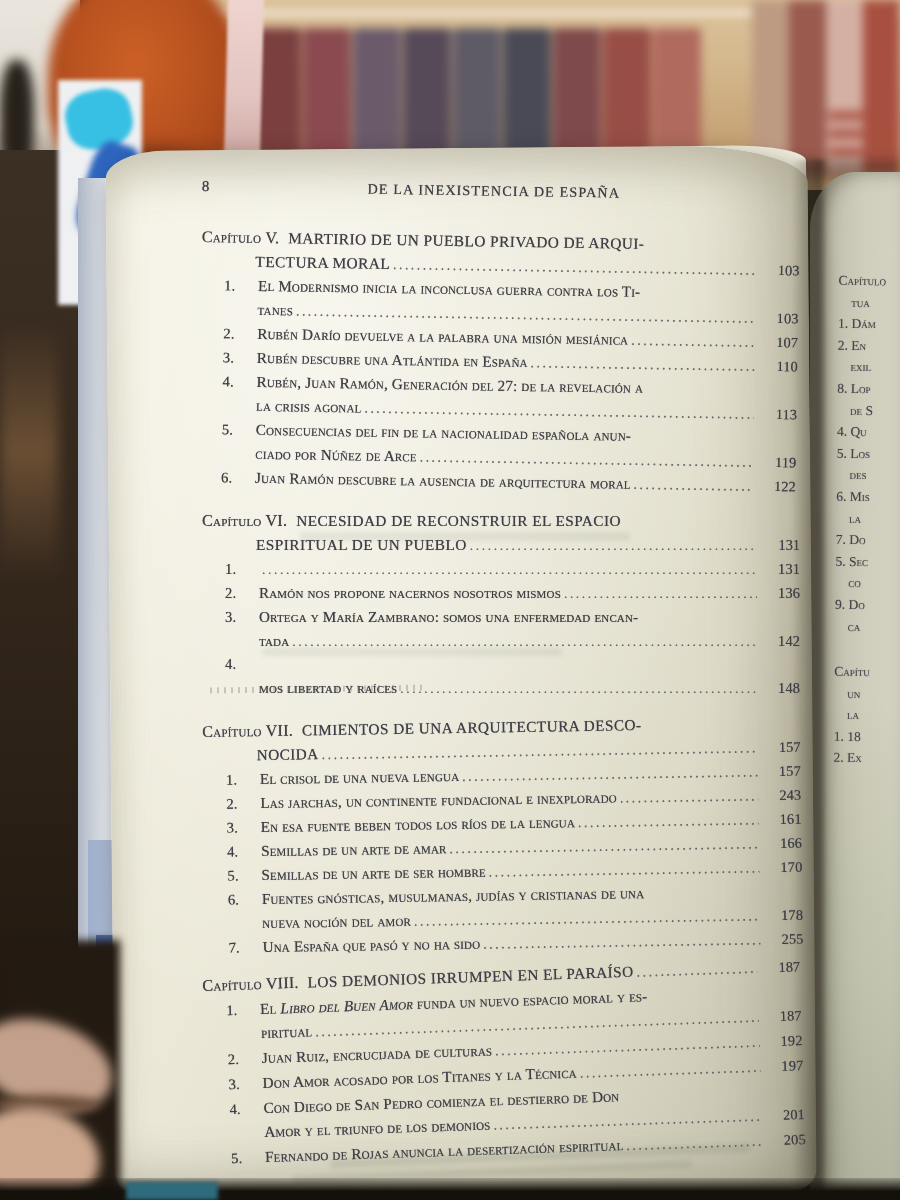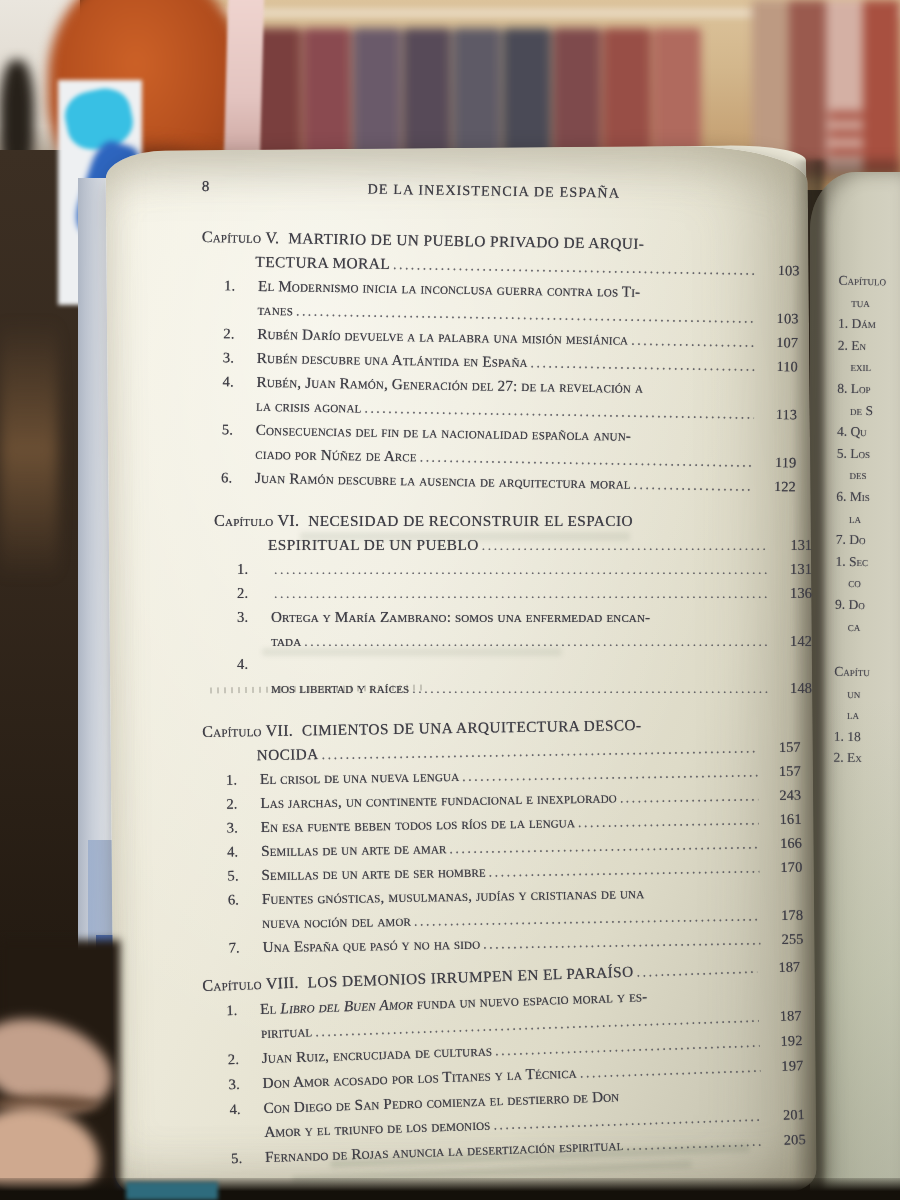--- a/index.html
+++ b/index.html
@@ -73,21 +73,21 @@
   .toc{position:absolute;left:110px;top:148px;width:702px;height:1046px;
        padding:30px 0 0 92px;box-sizing:border-box;color:#3f3e46;
        text-shadow:0 0 .7px rgba(55,55,62,.75);}
   .content{width:598px;}
   .pg-header{display:flex;align-items:baseline;height:23px;margin-bottom:24px;width:598px;
              transform:rotate(.9deg);transform-origin:left top;font-size:15px;}
   .pg-header .folio{width:46px;}
   .pg-header .rt{flex:1;text-align:center;letter-spacing:1.1px;font-size:14.2px;padding-right:60px;}
   .sec{width:598px;line-height:23px;transform-origin:left top;margin-bottom:20px;}
   .s0{transform:rotate(.9deg);}
-  .s1{transform:rotate(0deg);margin-left:12px;}
+  .s1{transform:rotate(0deg);}
   .s2{transform:rotate(-.9deg);}
   .s3{transform:rotate(-1.9deg);line-height:24px;margin-bottom:0;}
   .s2{margin-bottom:14px;}
   .ln{display:flex;align-items:baseline;}
   .chap-label{font-variant:small-caps;font-size:16.2px;letter-spacing:.2px;white-space:nowrap;margin-right:9px;}
   .ttl{font-size:15.3px;letter-spacing:.45px;text-transform:uppercase;white-space:nowrap;}
   .hd.c{padding-left:54px;}
   .en{padding-left:23px;font-variant:small-caps;font-size:15.2px;letter-spacing:.15px;}
   .en .num{width:34px;flex:none;font-variant:normal;font-size:14.6px;}
   .en.c2{padding-left:57px;}
@@ -158,21 +158,21 @@
       <div class="rp-ln">2. En</div>
       <div class="rp-ln ind">exil</div>
       <div class="rp-ln">8. Lop</div>
       <div class="rp-ln ind">de S</div>
       <div class="rp-ln">4. Qu</div>
       <div class="rp-ln">5. Los</div>
       <div class="rp-ln ind">des</div>
       <div class="rp-ln">6. Mis</div>
       <div class="rp-ln ind">la</div>
       <div class="rp-ln">7. Do</div>
-      <div class="rp-ln">1. Sec</div>
+      <div class="rp-ln">5. Sec</div>
       <div class="rp-ln ind">co</div>
       <div class="rp-ln">9. Do</div>
       <div class="rp-ln ind">ca</div>
       <div class="rp-ln gap">Capítu</div>
       <div class="rp-ln ind">un</div>
       <div class="rp-ln ind">la</div>
       <div class="rp-ln">1. 18</div>
       <div class="rp-ln">2. Ex</div>
     </div>
 </div>
@@ -254,20 +254,21 @@
           <span class="dots"><i>..........................................................................................</i></span>
           <span class="pgn">131</span>
         </div>
         <div class="ln en">
           <span class="num">1.</span>
           <span class="dots"><i>..........................................................................................</i></span>
           <span class="pgn">131</span>
         </div>
         <div class="ln en">
           <span class="num">2.</span>
+          <span class="etxt">Ramón nos propone nacernos nosotros mismos</span>
           <span class="dots"><i>..........................................................................................</i></span>
           <span class="pgn">136</span>
         </div>
         <div class="ln en">
           <span class="num">3.</span>
           <span class="etxt">Ortega y María Zambrano: somos una enfermedad encan-</span>
         </div>
         <div class="ln en c2">
           <span class="etxt">tada</span>
           <span class="dots"><i>..........................................................................................</i></span>

